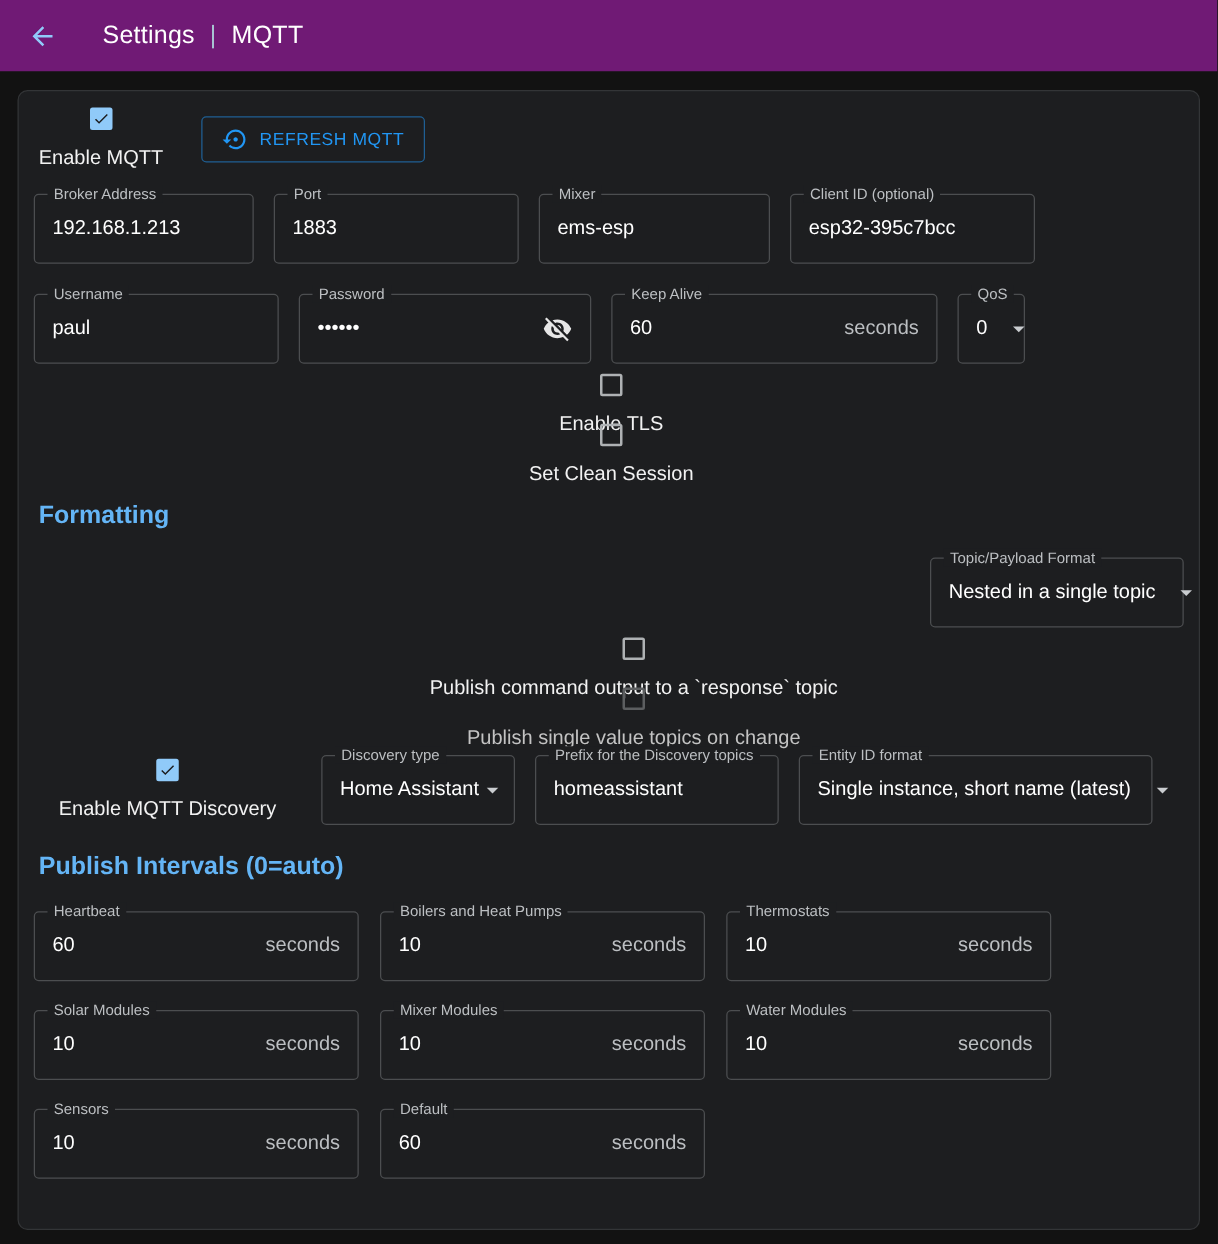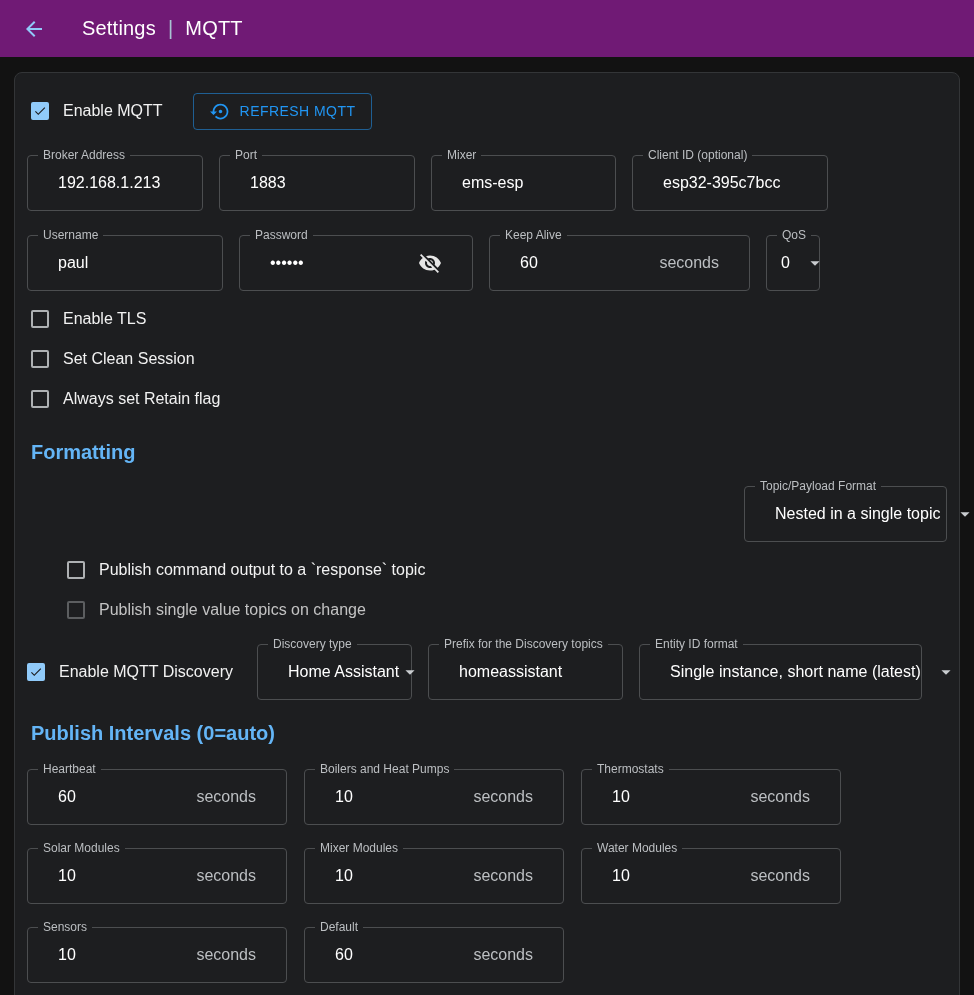--- a/index.html
+++ b/index.html
@@ -13,35 +13,35 @@
   .appbar-divider { color:#a8c3d2; font-weight:400; }
 
   
   .card { margin:15px 14px 0 14px; background:#1d1e20; border:1px solid #333537; border-radius:8px; padding:14px 12px 24px 12px; min-height:912px; }
 
   
   .enable-row { display:flex; align-items:center; margin:4px 0 10px 4px; height:40px; }
   .fields-row { display:flex; gap:16px; margin-top:24px; }
 
   
-  .cb-row { display:flex; align-items:center; gap:14px; cursor:pointer; }
+  .cb-row { display:flex; align-items:center; gap:14px; cursor:pointer;flex-direction:column; }
   .cb-list .cb-row { height:40px; margin-left:4px; }
   .cb-box { width:18px; height:18px; border:2px solid #aeb1b3; border-radius:2px; flex:0 0 auto; display:flex; align-items:center; justify-content:center; }
   .cb-box.checked { background:#90caf9; border-color:#90caf9; }
   .cb-box.checked svg { fill:#1d1e20; }
   .cb-box.dim { border-color:#5c5e60; }
   .cb-label { font-size:16px; color:#f2f2f2; }
   .cb-label.dim { color:#c3c3c3; }
 
   
   .btn-outlined { margin-left:30px; display:inline-flex; align-items:center; gap:9px; height:37px; padding:0 16px; background:transparent; border:1px solid rgba(33,150,243,.55); border-radius:4px; color:#2196f3; font-size:14px; font-weight:500; letter-spacing:.45px; font-family:inherit; cursor:pointer; }
   .btn-outlined svg { fill:#2196f3; }
 
   
-  .tf { position:relative; height:56px; border:1px solid #4c4e50; border-radius:4px; display:flex; align-items:center; padding:0 30px; }
+  .tf { position:relative; height:56px; border:1px solid #4c4e50; border-radius:4px; display:flex; align-items:center; padding:0 14px; }
   .tf-label { position:absolute; top:-8px; left:10px; padding:0 5px; background:#1d1e20; font-size:12px; color:#bcbfc2; white-space:nowrap; }
   .tf-value { font-size:16px; color:#ffffff; white-space:nowrap; }
   .tf-suffix { margin-left:auto; font-size:16px; color:#bcbfc2; }
   .tf .adorn-icon { margin-left:auto; display:inline-flex; cursor:pointer; }
   .tf .adorn-icon svg { fill:#e6e6e6; }
   .tf.select { cursor:pointer; }
   .tf.select .caret { margin-left:14px; display:inline-flex; }
   .tf.select .caret svg { fill:#c9cccf; }
   .tf.select .caret-right { margin-left:auto; }
 
@@ -146,24 +146,20 @@
 
   <div class="cb-list">
     <label class="cb-row">
       <span class="cb-box"></span>
       <span class="cb-label">Enable TLS</span>
     </label>
     <label class="cb-row">
       <span class="cb-box"></span>
       <span class="cb-label">Set Clean Session</span>
     </label>
-    <label class="cb-row">
-      <span class="cb-box"></span>
-      <span class="cb-label">Always set Retain flag</span>
-    </label>
   </div>
 
   <h2 class="section-heading">Formatting</h2>
 
   <div class="single-row">
     <div class="tf select w203">
       <span class="tf-label">Topic/Payload Format</span>
       <span class="tf-value">Nested in a single topic</span>
       <span class="caret">
         <svg viewBox="0 0 24 24" width="22" height="22">

